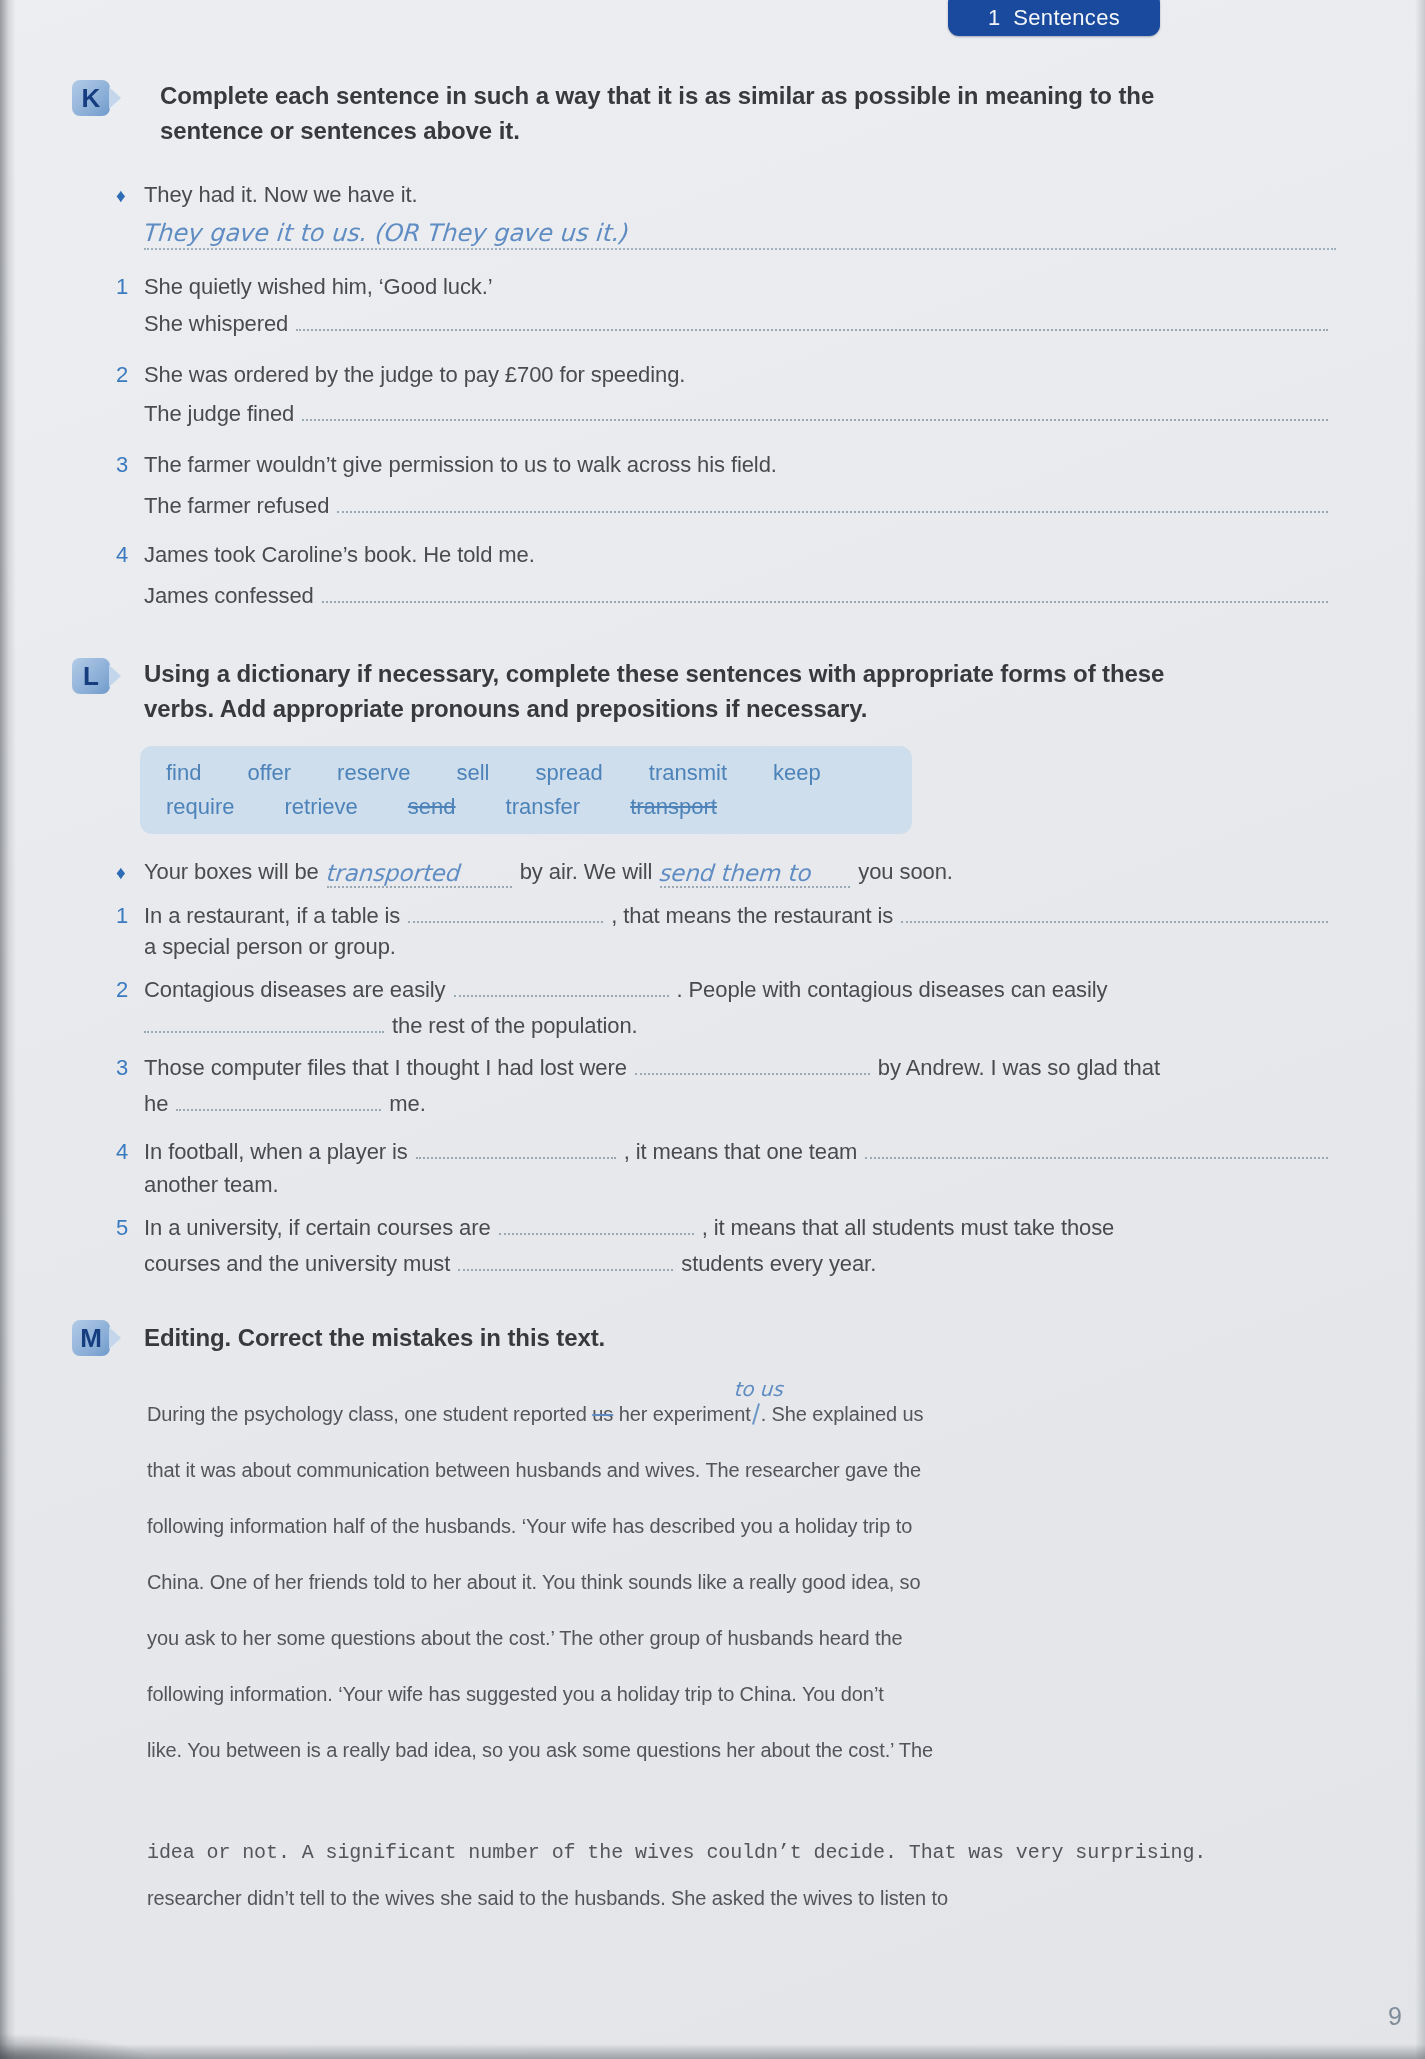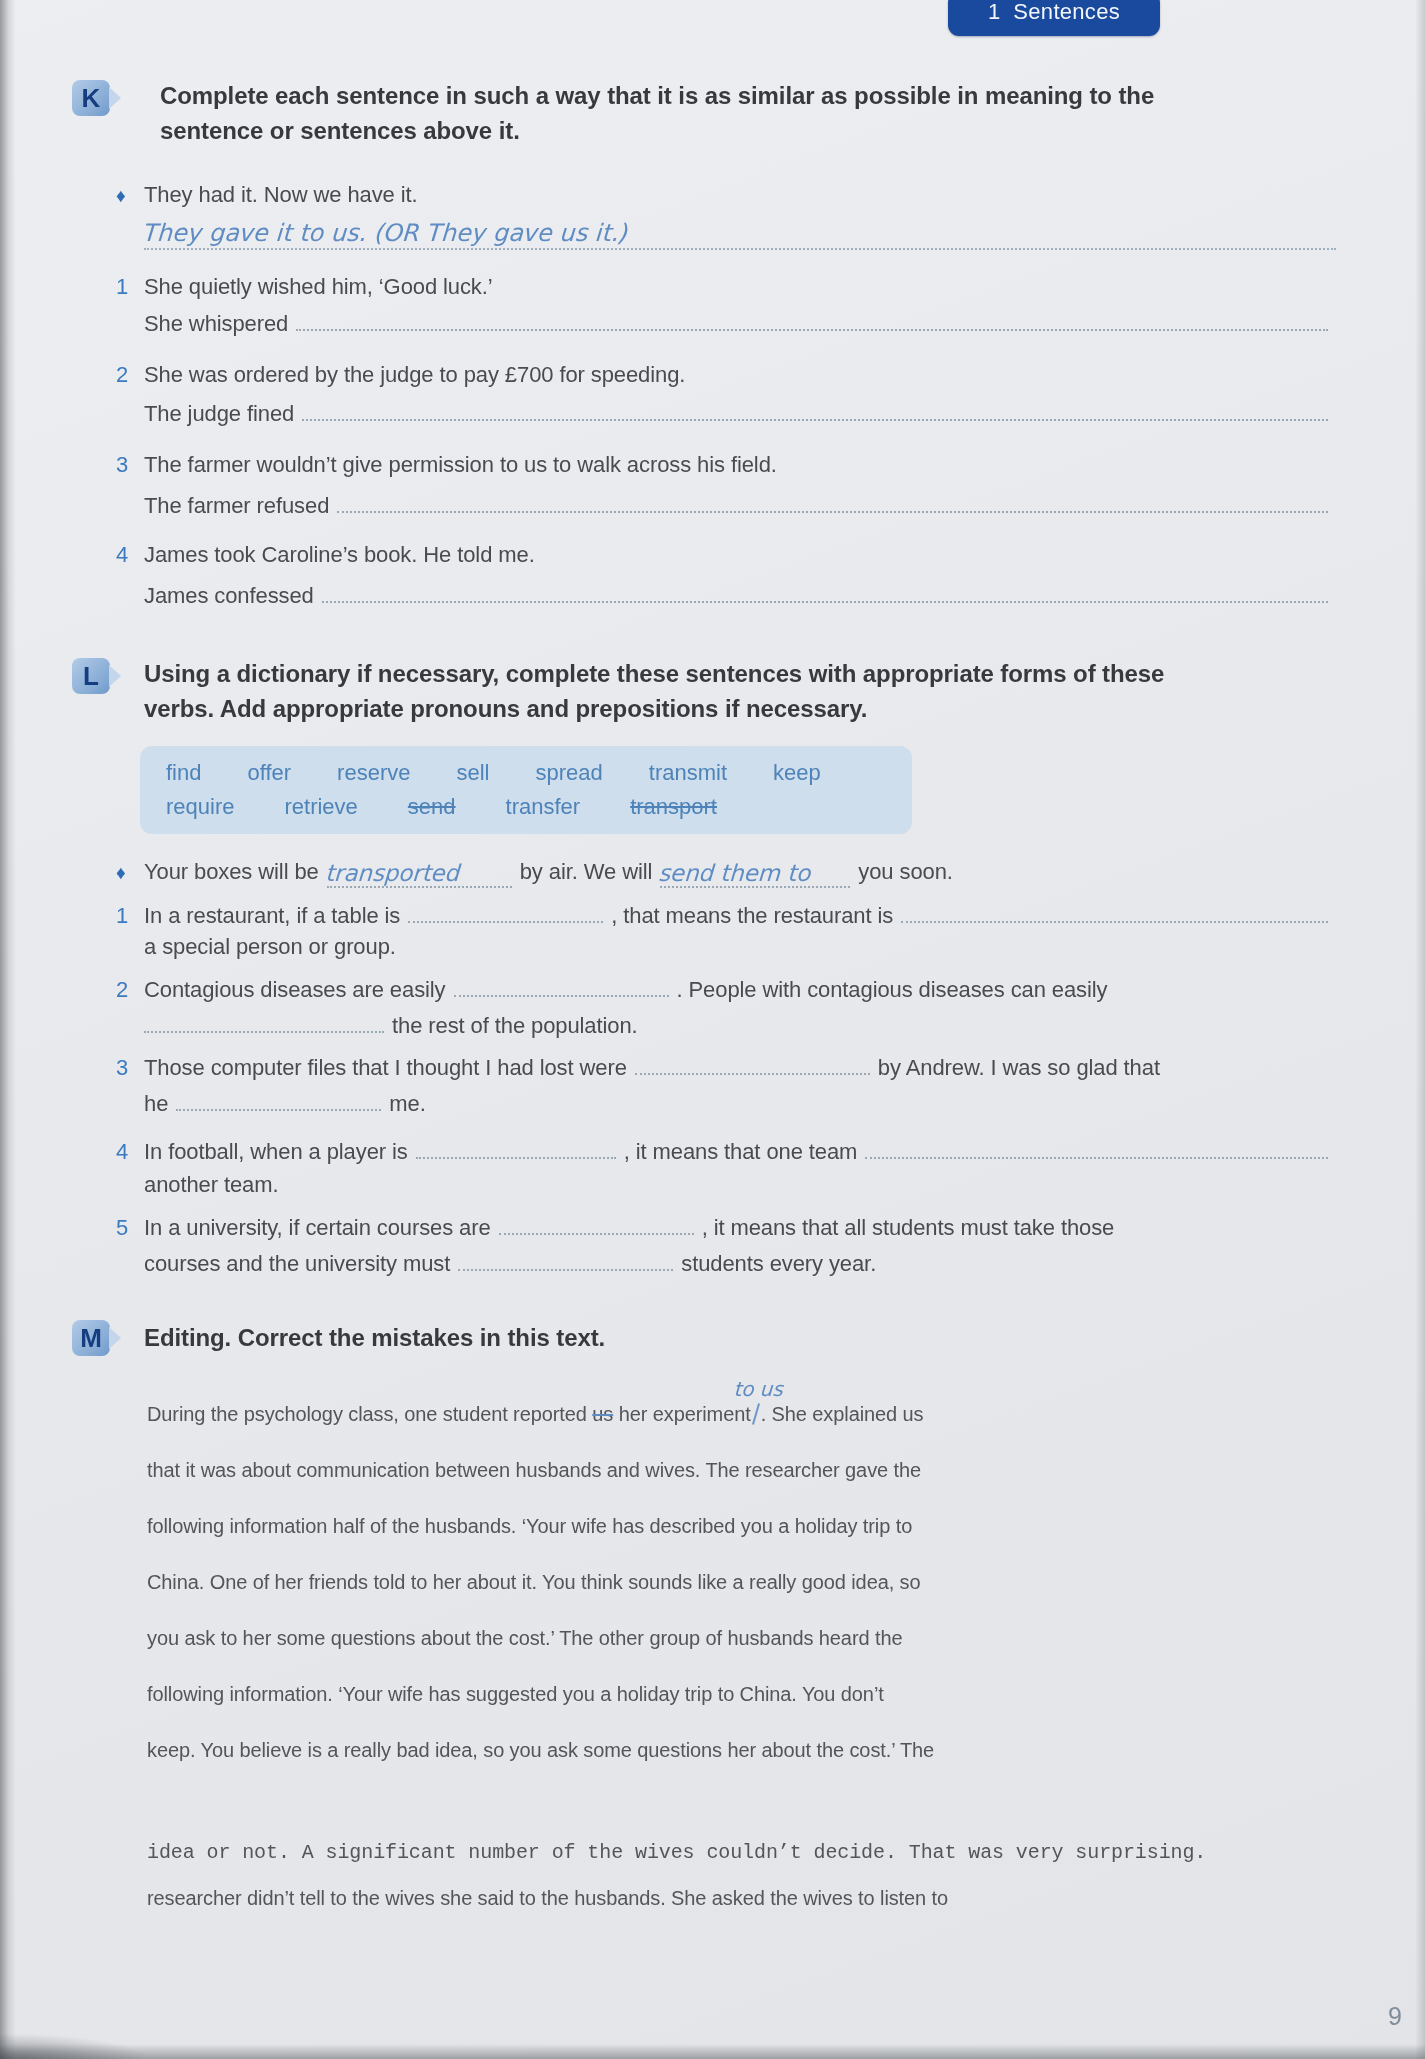--- a/index.html
+++ b/index.html
@@ -24,21 +24,21 @@
   .corner-bl{position:absolute;left:0;bottom:0;width:150px;height:26px;
     background:radial-gradient(ellipse at left bottom,rgba(60,64,70,.55),rgba(0,0,0,0) 70%);}
 
   
   .unit-tab{
     position:absolute;left:948px;top:-8px;width:212px;height:44px;
     background:#1a4a9d;border-radius:11px;
     display:flex;align-items:flex-end;justify-content:center;
     box-shadow:0 1px 2px rgba(20,40,80,.35);
   }
-  .unit-tab .label{color:#f3f6fb;font-size:22px;white-space:pre;padding-bottom:11px;letter-spacing:.3px;}
+  .unit-tab .label{color:#f3f6fb;font-size:22px;white-space:pre;padding-bottom:5px;letter-spacing:.3px;}
 
   
   .badge{
     position:absolute;left:72px;width:38px;height:36px;border-radius:8px;
     background:linear-gradient(135deg,#b3cbe7 0%,#86abd5 70%,#6f9aca 100%);
     color:#163d80;font-weight:bold;font-size:26px;
     display:flex;align-items:center;justify-content:center;
   }
   .badge::after{
     content:'';position:absolute;right:-11px;top:50%;transform:translateY(-50%);
@@ -273,18 +273,18 @@
   <div class="m-line" style="top:1400px;">
     <span>During the psychology class, one student reported</span>
     <span class="struck-word">us</span>
     <span>her experiment</span><span class="ins-point"><span class="ins-caret"></span><span class="ins-above hw">to us</span></span><span>. She explained us</span>
   </div>
   <div class="m-line" style="top:1456px;">that it was about communication between husbands and wives. The researcher gave the</div>
   <div class="m-line" style="top:1512px;">following information half of the husbands. ‘Your wife has described you a holiday trip to</div>
   <div class="m-line" style="top:1568px;">China. One of her friends told to her about it. You think sounds like a really good idea, so</div>
   <div class="m-line" style="top:1624px;">you ask to her some questions about the cost.’ The other group of husbands heard the</div>
   <div class="m-line" style="top:1680px;">following information. ‘Your wife has suggested you a holiday trip to China. You don’t</div>
-  <div class="m-line" style="top:1736px;">keep. You believe is a really bad idea, so you ask some questions her about the cost.’ The</div>
+  <div class="m-line" style="top:1736px;">like. You between is a really bad idea, so you ask some questions her about the cost.’ The</div>
   <div class="m-line" style="top:1884px;">researcher didn’t tell to the wives she said to the husbands. She asked the wives to listen to</div>
   <div class="m-line" style="top:1839px;font-family:Liberation Mono, monospace;">idea or not. A significant number of the wives couldn’t decide. That was very surprising.</div>
 
   <div class="page-number">9</div>
 </div>
 
 </body></html>

